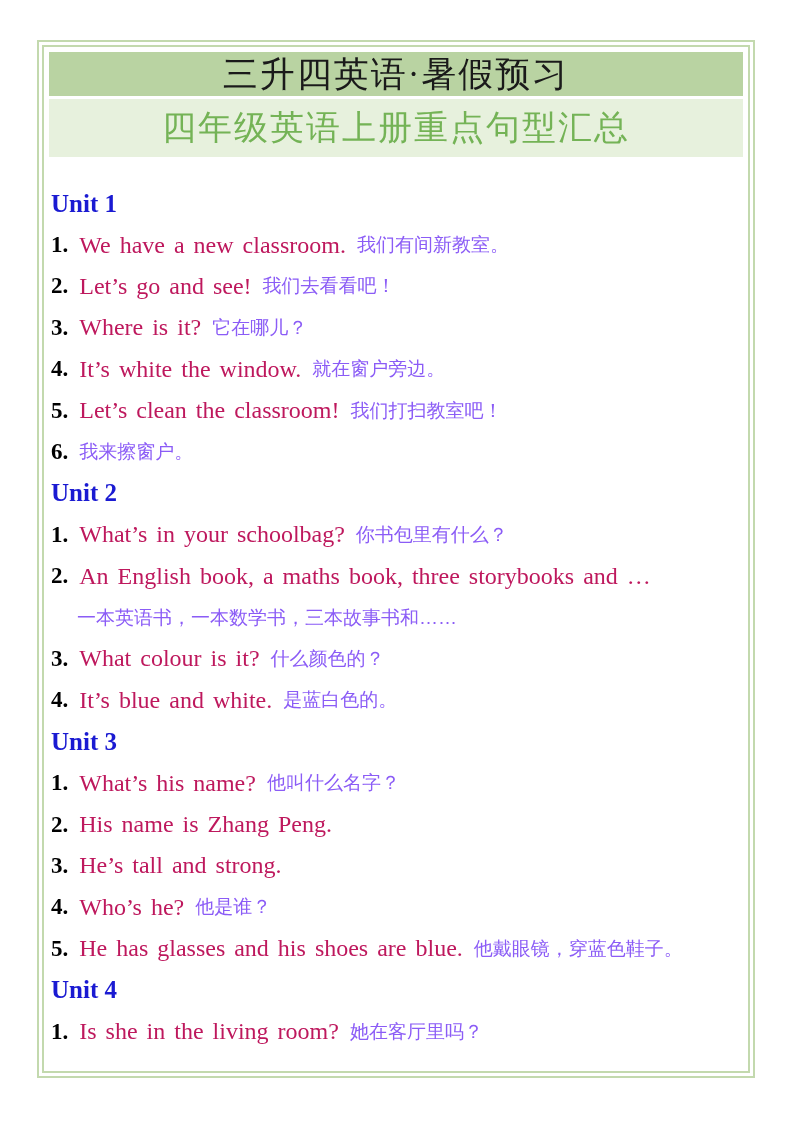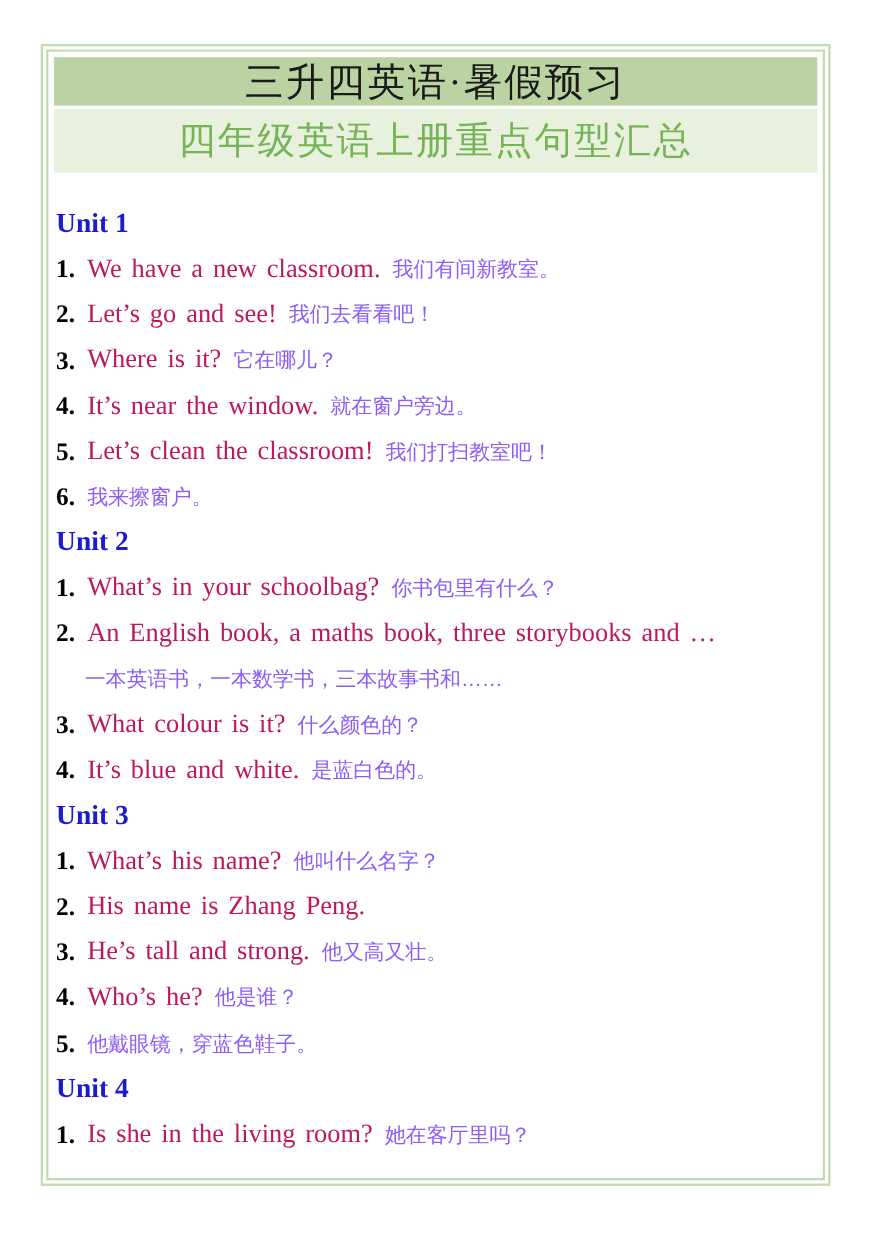--- a/index.html
+++ b/index.html
@@ -123,21 +123,21 @@
           <span class="en">Let’s go and see!</span>
           <span class="cn">我们去看看吧！</span>
         </div>
         <div class="row">
           <span class="num">3.</span>
           <span class="en">Where is it?</span>
           <span class="cn">它在哪儿？</span>
         </div>
         <div class="row">
           <span class="num">4.</span>
-          <span class="en">It’s near the window.</span>
+          <span class="en">It’s white the window.</span>
           <span class="cn">就在窗户旁边。</span>
         </div>
         <div class="row">
           <span class="num">5.</span>
           <span class="en">Let’s clean the classroom!</span>
           <span class="cn">我们打扫教室吧！</span>
         </div>
         <div class="row">
           <span class="num">6.</span>
           <span class="cn">我来擦窗户。</span>
@@ -175,29 +175,29 @@
           <span class="en">What’s his name?</span>
           <span class="cn">他叫什么名字？</span>
         </div>
         <div class="row">
           <span class="num">2.</span>
           <span class="en">His name is Zhang Peng.</span>
         </div>
         <div class="row">
           <span class="num">3.</span>
           <span class="en">He’s tall and strong.</span>
-          <span class="cn">他又高又壮。</span>
         </div>
         <div class="row">
           <span class="num">4.</span>
           <span class="en">Who’s he?</span>
           <span class="cn">他是谁？</span>
         </div>
         <div class="row">
           <span class="num">5.</span>
+          <span class="en">He has glasses and his shoes are blue.</span>
           <span class="cn">他戴眼镜，穿蓝色鞋子。</span>
         </div>
         <div class="row">
           <span class="unit-title">Unit 4</span>
         </div>
         <div class="row">
           <span class="num">1.</span>
           <span class="en">Is she in the living room?</span>
           <span class="cn">她在客厅里吗？</span>
         </div>

